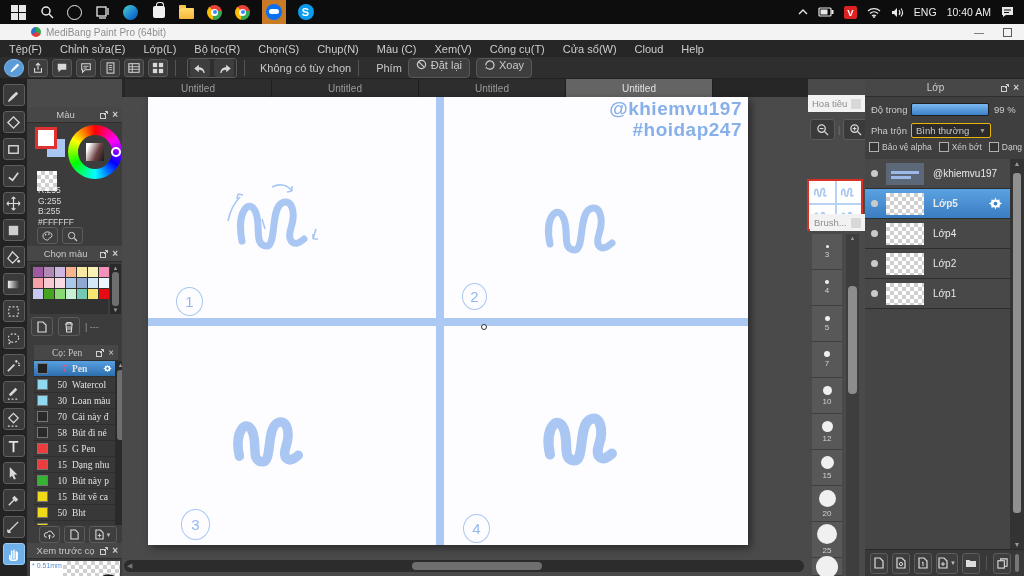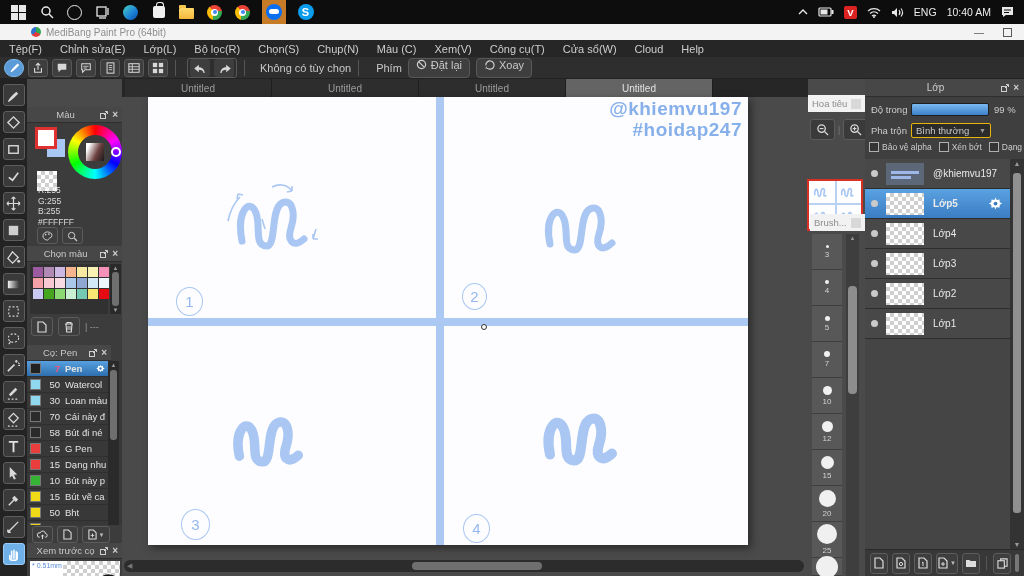--- a/index.html
+++ b/index.html
@@ -72,21 +72,21 @@
   .cbtns{position:absolute;left:10px;top:120px;display:flex;gap:4px;}
   .sbtn{width:19px;height:15px;background:#3e3e3e;border:1px solid #5c5c5c;border-radius:3px;display:flex;align-items:center;justify-content:center;}
   #p-bang{position:absolute;top:139px;left:0;width:95px;height:94px;}
   .swarea{position:absolute;left:3px;top:18px;width:78px;height:50px;background:#313131;}
   .swgrid{position:absolute;left:3px;top:3px;display:grid;grid-template-columns:repeat(7,10px);grid-auto-rows:10px;gap:1px;}
   .sw{width:10px;height:10px;}
   .swscroll{position:absolute;left:83px;top:18px;width:11px;height:50px;background:#2a2a2a;display:flex;flex-direction:column;align-items:center;justify-content:space-between;color:#9a9a9a;font-size:6px;padding:1px 0;box-sizing:border-box;}
   .swthumb{width:7px;flex:1;margin:1px 0;background:#6f6f6f;border-radius:3px;}
   .bmfoot{position:absolute;left:4px;top:71px;display:flex;align-items:center;gap:5px;color:#9a9a9a;font-size:9px;}
   .bmfoot .sbtn{width:20px;height:17px;}
-  #p-co{position:absolute;top:238px;left:0;width:84px;height:195px;}
+  #p-co{position:absolute;top:238px;left:7px;width:84px;height:195px;font-family:Liberation Serif, serif;}
   .blist{position:absolute;left:0;top:16px;width:95px;height:164px;overflow:hidden;background:#383838;}
   .brow{height:16px;display:flex;align-items:center;font-size:9.5px;color:#e2e2e2;padding-left:3px;border-bottom:1px solid #2f2f2f;box-sizing:border-box;width:81px;}
   .brow.sel{background:linear-gradient(#57a0e0,#2e6fae);font-weight:bold;}
   .bsw{width:11px;height:11px;border:1px solid #777;flex:none;box-sizing:border-box;}
   .bnum{width:16px;text-align:right;margin-left:3px;flex:none;}
   .brow.sel .bnum{color:#f0567c;}
   .bname{margin-left:5px;white-space:nowrap;overflow:hidden;flex:1;}
   .gear{margin-left:auto;margin-right:2px;flex:none;display:flex;}
   .bscroll{position:absolute;left:81px;top:16px;width:11px;height:164px;background:#2a2a2a;display:flex;flex-direction:column;align-items:center;color:#9a9a9a;font-size:6px;padding:1px 0;box-sizing:border-box;}
   .bsthumb{width:7px;height:70px;margin-top:2px;background:#6f6f6f;border-radius:3px;}
@@ -886,25 +886,20 @@
             </span>
         </div>
         <div class="lrow">
           <span class="ldot"></span>
           <span class="lthumb checker"></span>
           <span class="lname">Lớp4</span>
         </div>
         <div class="lrow">
           <span class="ldot"></span>
           <span class="lthumb checker"></span>
-          <span class="lname">Lớp3</span>
-        </div>
-        <div class="lrow">
-          <span class="ldot"></span>
-          <span class="lthumb checker"></span>
           <span class="lname">Lớp2</span>
         </div>
         <div class="lrow">
           <span class="ldot"></span>
           <span class="lthumb checker"></span>
           <span class="lname">Lớp1</span>
         </div>
       </div>
       <div class="vscroll">
         <span class="a" style="top:1px;">▲</span>

